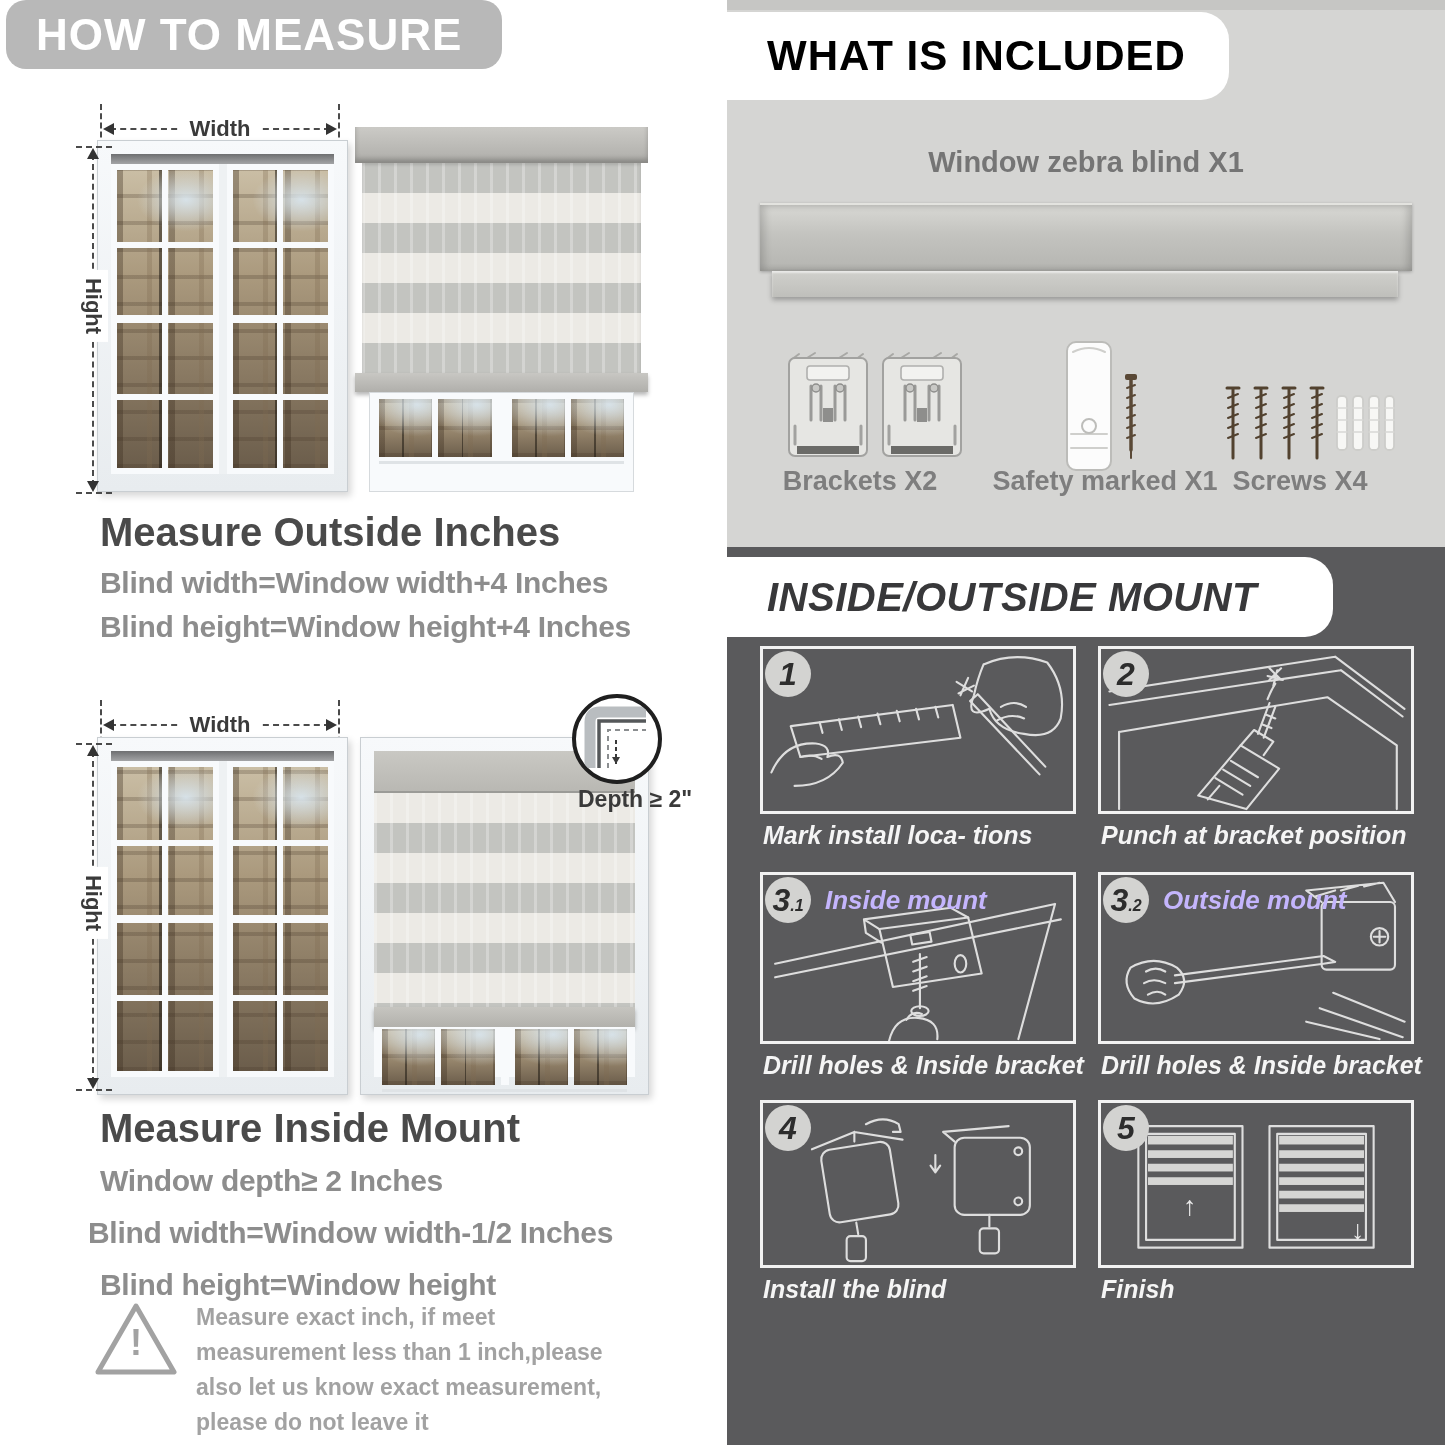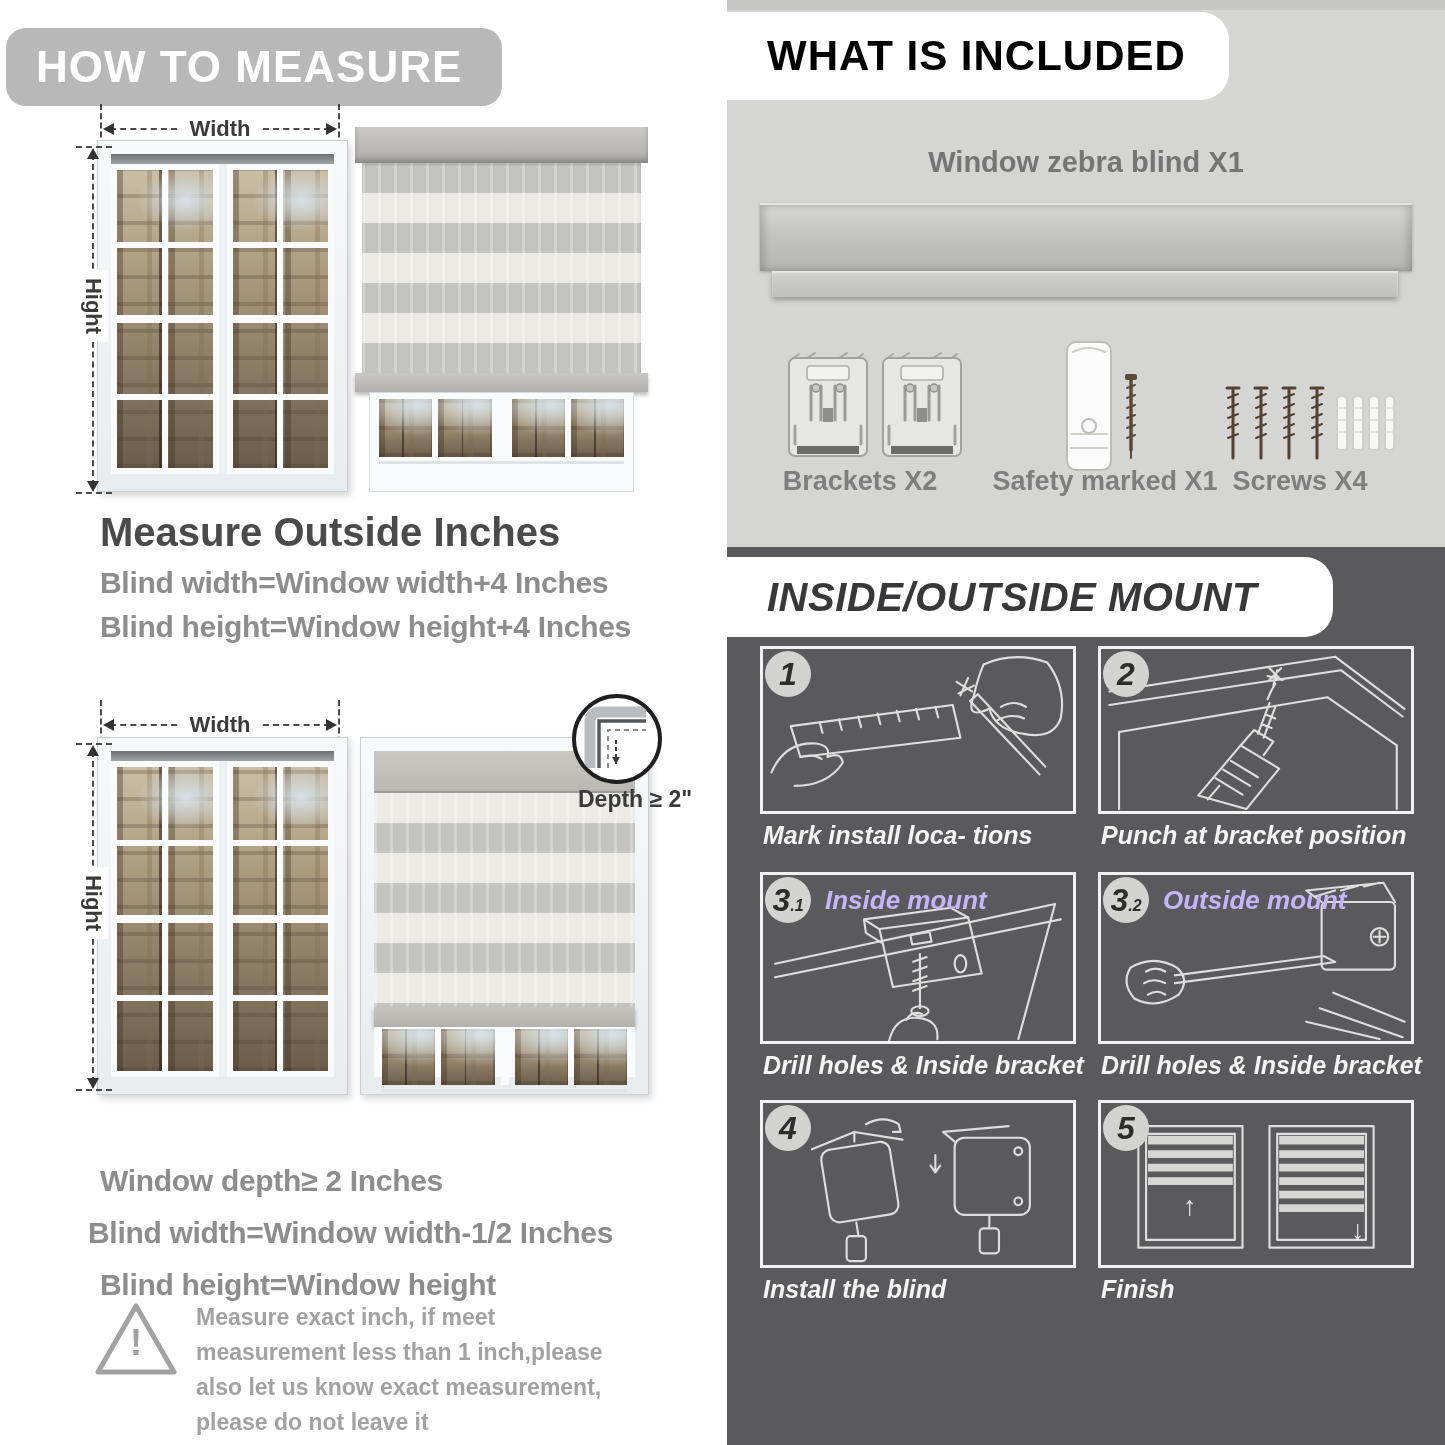--- a/index.html
+++ b/index.html
@@ -1,21 +1,21 @@
 <!DOCTYPE html>
 <html><head>
 <meta charset="utf-8">
 <style>
   html,body{margin:0;padding:0;background:#fff;}
   #canvas{position:relative;width:1445px;height:1445px;background:#ffffff;overflow:hidden;
           font-family:"Liberation Sans", sans-serif;}
   #canvas *{box-sizing:border-box;}
 
   
-  .l-header{position:absolute;left:6px;top:28px;width:496px;height:78px;background:#b8b8b8;
+  .l-header{position:absolute;left:6px;top:0;width:496px;height:69px;background:#b8b8b8;
             border-radius:20px;display:flex;align-items:center;padding-left:30px;}
   .l-header span{color:#ffffff;font-size:44px;font-weight:bold;letter-spacing:1px;}
 
   .h2{position:absolute;font-size:40px;font-weight:bold;color:#4a4a4a;white-space:nowrap;}
   .formula{position:absolute;font-size:30px;font-weight:bold;color:#8d8d8d;white-space:nowrap;letter-spacing:-0.3px;}
 
   
   .dim-h{position:absolute;height:52px;}
   .dim-h .dline{position:absolute;left:10px;right:10px;top:24px;border-top:2px dashed #4a4a4a;}
   .dim-h .tick{position:absolute;top:0;height:100%;border-left:2px dashed #4a4a4a;}
@@ -253,20 +253,21 @@
     <svg width="82" height="82" viewBox="0 0 82 82">
       <path d="M14 70 L14 24 Q14 14 24 14 L70 14" stroke="#b9bdc0" stroke-width="11" fill="none"></path>
       <path d="M23 70 L23 23 L70 23" stroke="#55585a" stroke-width="3.5" fill="none"></path>
       <path d="M32 70 L32 32 L70 32" stroke="#8b8e90" stroke-width="2" fill="none" stroke-dasharray="5 4"></path>
       <path d="M40 42 L40 66" stroke="#3a3a3a" stroke-width="2" stroke-dasharray="4 3" fill="none"></path>
       <path d="M40 66 l-4 -7 l8 0 Z" fill="#3a3a3a"></path>
     </svg>
   </div>
   <div class="depth-label">Depth ≥ 2"</div>
 
+  <div class="h2" style="left:100px;top:1106px;">Measure Inside Mount</div>
   <div class="formula" style="left:100px;top:1164px;">Window depth≥ 2 Inches</div>
   <div class="formula" style="left:88px;top:1216px;">Blind width=Window width-1/2 Inches</div>
   <div class="formula" style="left:100px;top:1268px;">Blind height=Window height</div>
 
   <svg class="warn-tri" width="88" height="82" viewBox="0 0 88 82">
     <path d="M44 8 L82 74 L6 74 Z" fill="none" stroke="#a2a2a2" stroke-width="5" stroke-linejoin="round"></path>
   </svg>
   <div class="warn-bang">!</div>
   <div class="warn-text">Measure exact inch, if meet measurement less than 1 inch,please also let us know exact measurement, please do not leave it</div>
 

